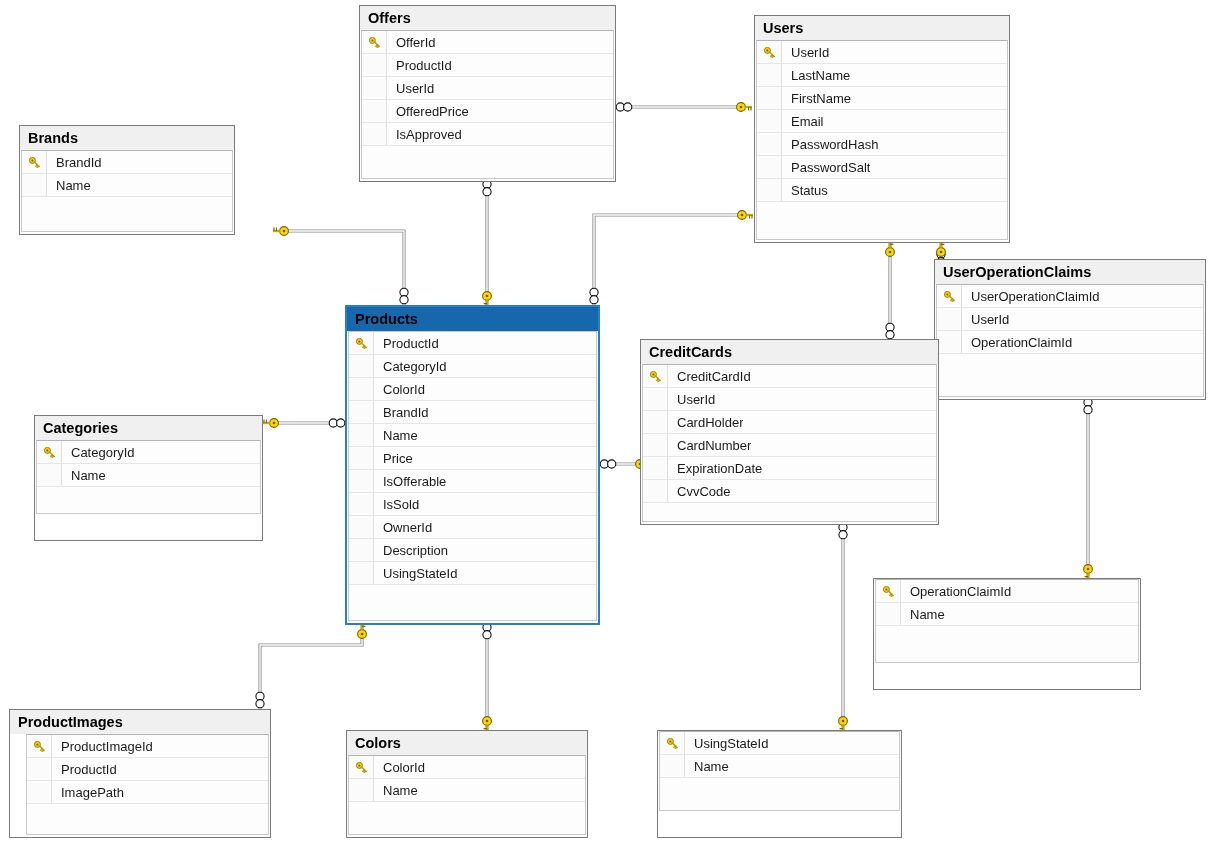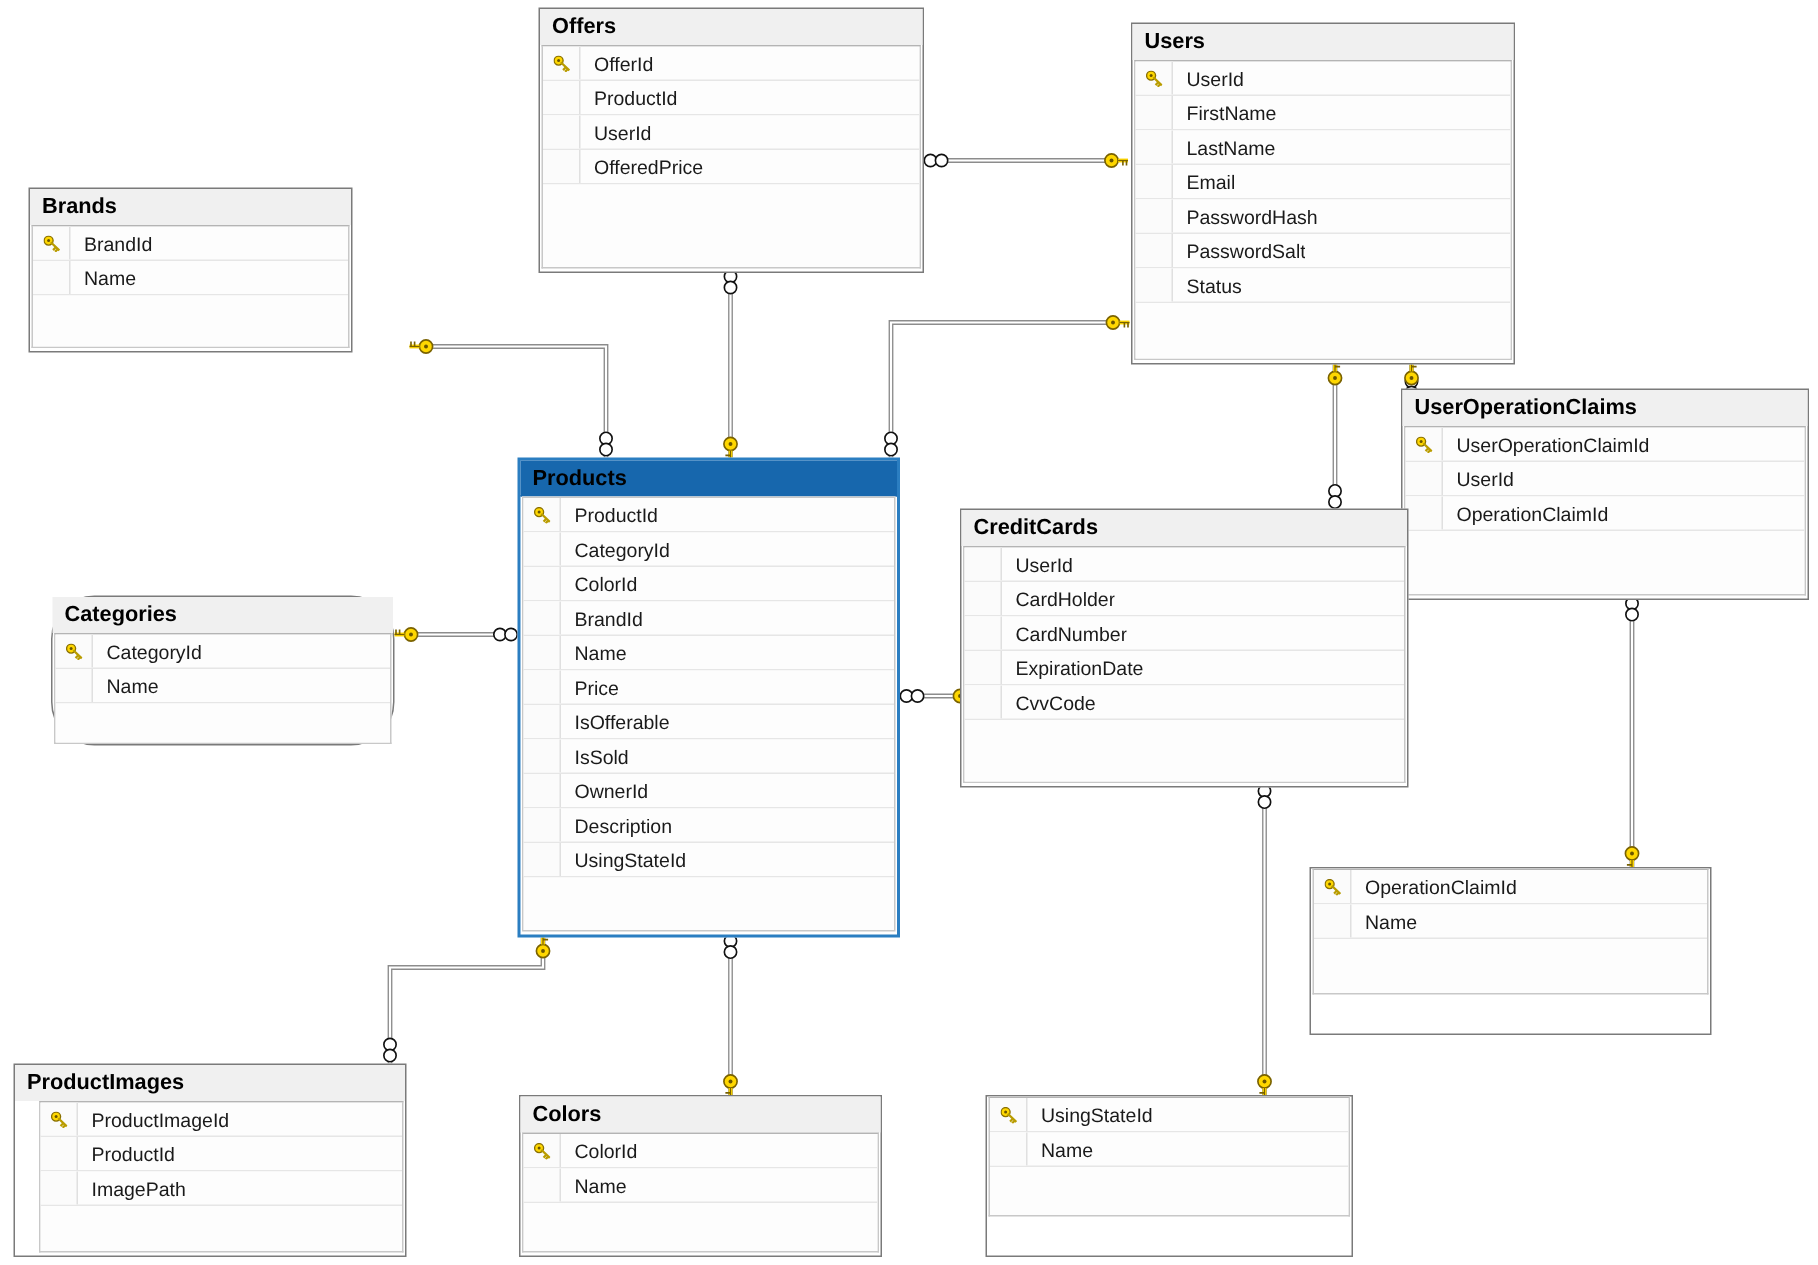--- a/index.html
+++ b/index.html
@@ -294,43 +294,47 @@
           <div class="col-name">ProductId</div>
         </div>
         <div class="col-row">
           <div class="col-key"></div>
           <div class="col-name">UserId</div>
         </div>
         <div class="col-row">
           <div class="col-key"></div>
           <div class="col-name">OfferedPrice</div>
         </div>
+        <div class="col-row">
+          <div class="col-key"></div>
+          <div class="col-name">IsApproved</div>
+        </div>
         <div class="filler" style="height: 100%;"></div>
       </div>
     </div>
     <div class="table-box" style="left: 754px; top: 15px; width: 256px; height: 228px;">
       <div class="tbl-title">Users</div>
       <div class="tbl-grid" style="height: 200px;">
         <div class="col-row">
           <div class="col-key">
             <svg class="key-glyph" width="11" height="11" viewBox="0 0 11 11" xmlns="http://www.w3.org/2000/svg">
               <circle cx="3.4" cy="3.4" r="3.0" fill="#ffd700" stroke="#8a7000" stroke-width="0.9"></circle>
               <circle cx="3.4" cy="3.4" r="1.0" fill="#6b5600"></circle>
               <path d="M5.4 5.0 L10 9.4 M8.0 8.0 L6.9 9.2 M9.3 9.2 L8.3 10.3" stroke="#b99c00" stroke-width="1.5" fill="none" stroke-linecap="square"></path>
             </svg>
           </div>
           <div class="col-name">UserId</div>
         </div>
         <div class="col-row">
           <div class="col-key"></div>
+          <div class="col-name">LastName</div>
+        </div>
+        <div class="col-row">
+          <div class="col-key"></div>
           <div class="col-name">FirstName</div>
-        </div>
-        <div class="col-row">
-          <div class="col-key"></div>
-          <div class="col-name">LastName</div>
         </div>
         <div class="col-row">
           <div class="col-key"></div>
           <div class="col-name">Email</div>
         </div>
         <div class="col-row">
           <div class="col-key"></div>
           <div class="col-name">PasswordHash</div>
         </div>
         <div class="col-row">
@@ -441,20 +445,30 @@
           <div class="col-key"></div>
           <div class="col-name">UsingStateId</div>
         </div>
         <div class="filler" style="height: 100%;"></div>
       </div>
     </div>
     <div class="table-box" style="left: 640px; top: 339px; width: 299px; height: 186px;">
       <div class="tbl-title">CreditCards</div>
       <div class="tbl-grid" style="height: 158px;">
         <div class="col-row">
+          <div class="col-key">
+            <svg class="key-glyph" width="11" height="11" viewBox="0 0 11 11" xmlns="http://www.w3.org/2000/svg">
+              <circle cx="3.4" cy="3.4" r="3.0" fill="#ffd700" stroke="#8a7000" stroke-width="0.9"></circle>
+              <circle cx="3.4" cy="3.4" r="1.0" fill="#6b5600"></circle>
+              <path d="M5.4 5.0 L10 9.4 M8.0 8.0 L6.9 9.2 M9.3 9.2 L8.3 10.3" stroke="#b99c00" stroke-width="1.5" fill="none" stroke-linecap="square"></path>
+            </svg>
+          </div>
+          <div class="col-name">CreditCardId</div>
+        </div>
+        <div class="col-row">
           <div class="col-key"></div>
           <div class="col-name">UserId</div>
         </div>
         <div class="col-row">
           <div class="col-key"></div>
           <div class="col-name">CardHolder</div>
         </div>
         <div class="col-row">
           <div class="col-key"></div>
           <div class="col-name">CardNumber</div>
@@ -463,21 +477,21 @@
           <div class="col-key"></div>
           <div class="col-name">ExpirationDate</div>
         </div>
         <div class="col-row">
           <div class="col-key"></div>
           <div class="col-name">CvvCode</div>
         </div>
         <div class="filler" style="height: 100%;"></div>
       </div>
     </div>
-    <div class="table-box" style="left: 34px; top: 397px; width: 229px; height: 100px; border-radius: 29px;">
+    <div class="table-box" style="left: 34px; top: 415px; width: 229px; height: 126px;">
       <div class="tbl-title">Categories</div>
       <div class="tbl-grid" style="height: 74px;">
         <div class="col-row">
           <div class="col-key">
             <svg class="key-glyph" width="11" height="11" viewBox="0 0 11 11" xmlns="http://www.w3.org/2000/svg">
               <circle cx="3.4" cy="3.4" r="3.0" fill="#ffd700" stroke="#8a7000" stroke-width="0.9"></circle>
               <circle cx="3.4" cy="3.4" r="1.0" fill="#6b5600"></circle>
               <path d="M5.4 5.0 L10 9.4 M8.0 8.0 L6.9 9.2 M9.3 9.2 L8.3 10.3" stroke="#b99c00" stroke-width="1.5" fill="none" stroke-linecap="square"></path>
             </svg>
           </div>

